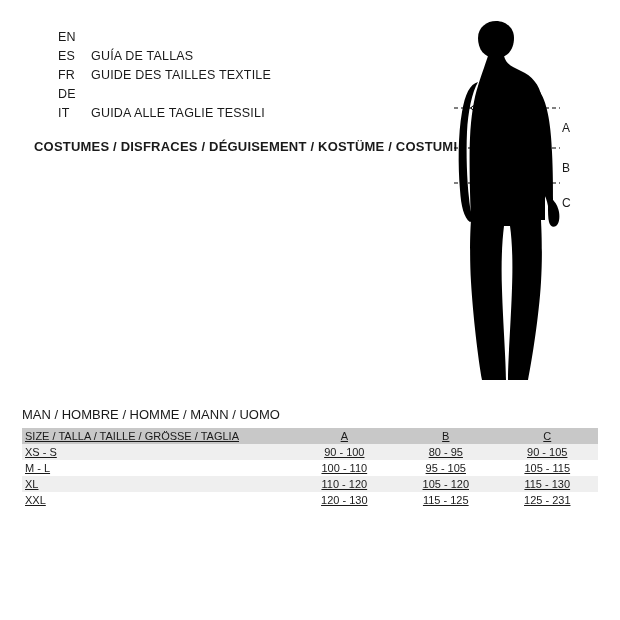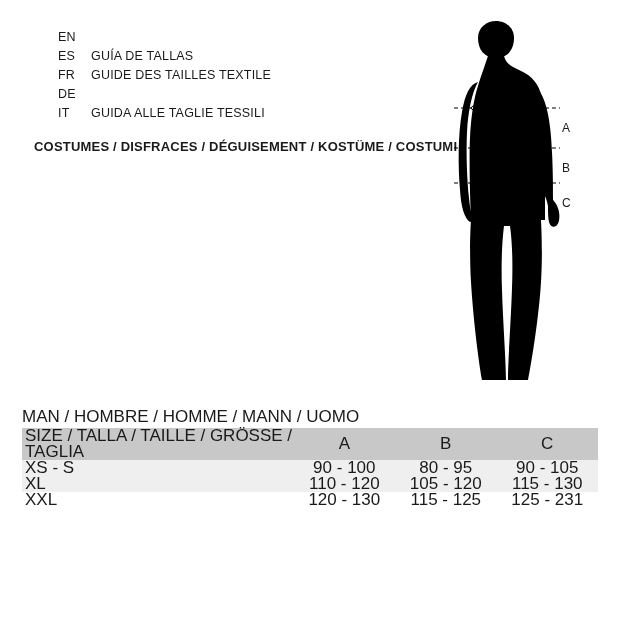--- a/index.html
+++ b/index.html
@@ -72,30 +72,31 @@
     position: absolute;
     font-size: 12px;
     color: #1a1a1a;
   }
 
   
   .table-title {
     position: absolute;
     left: 22px;
     top: 407px;
-    font-size: 17px;
+    font-size: 13px;
     color: #1a1a1a;
   }
   table.size-table {
     position: absolute;
     left: 22px;
     top: 428px;
     width: 576px;
     border-collapse: collapse;
-    font-size: 17px;
+    font-size: 11px;
+    text-decoration: underline;
   }
   table.size-table th,
   table.size-table td {
     padding: 0;
     height: 16px;
     line-height: 16px;
     font-weight: normal;
     color: #1a1a1a;
   }
   table.size-table th.label-col,
@@ -203,20 +204,26 @@
         <th class="val-col">C</th>
       </tr>
     </thead>
     <tbody>
       <tr class="row-odd">
         <td class="label-col">XS - S</td>
         <td class="val-col">90 - 100</td>
         <td class="val-col">80 - 95</td>
         <td class="val-col">90 - 105</td>
       </tr>
+      <tr class="row-even">
+        <td class="label-col">M - L</td>
+        <td class="val-col">100 - 110</td>
+        <td class="val-col">95 - 105</td>
+        <td class="val-col">105 - 115</td>
+      </tr>
       <tr class="row-odd">
         <td class="label-col">XL</td>
         <td class="val-col">110 - 120</td>
         <td class="val-col">105 - 120</td>
         <td class="val-col">115 - 130</td>
       </tr>
       <tr class="row-even">
         <td class="label-col">XXL</td>
         <td class="val-col">120 - 130</td>
         <td class="val-col">115 - 125</td>

